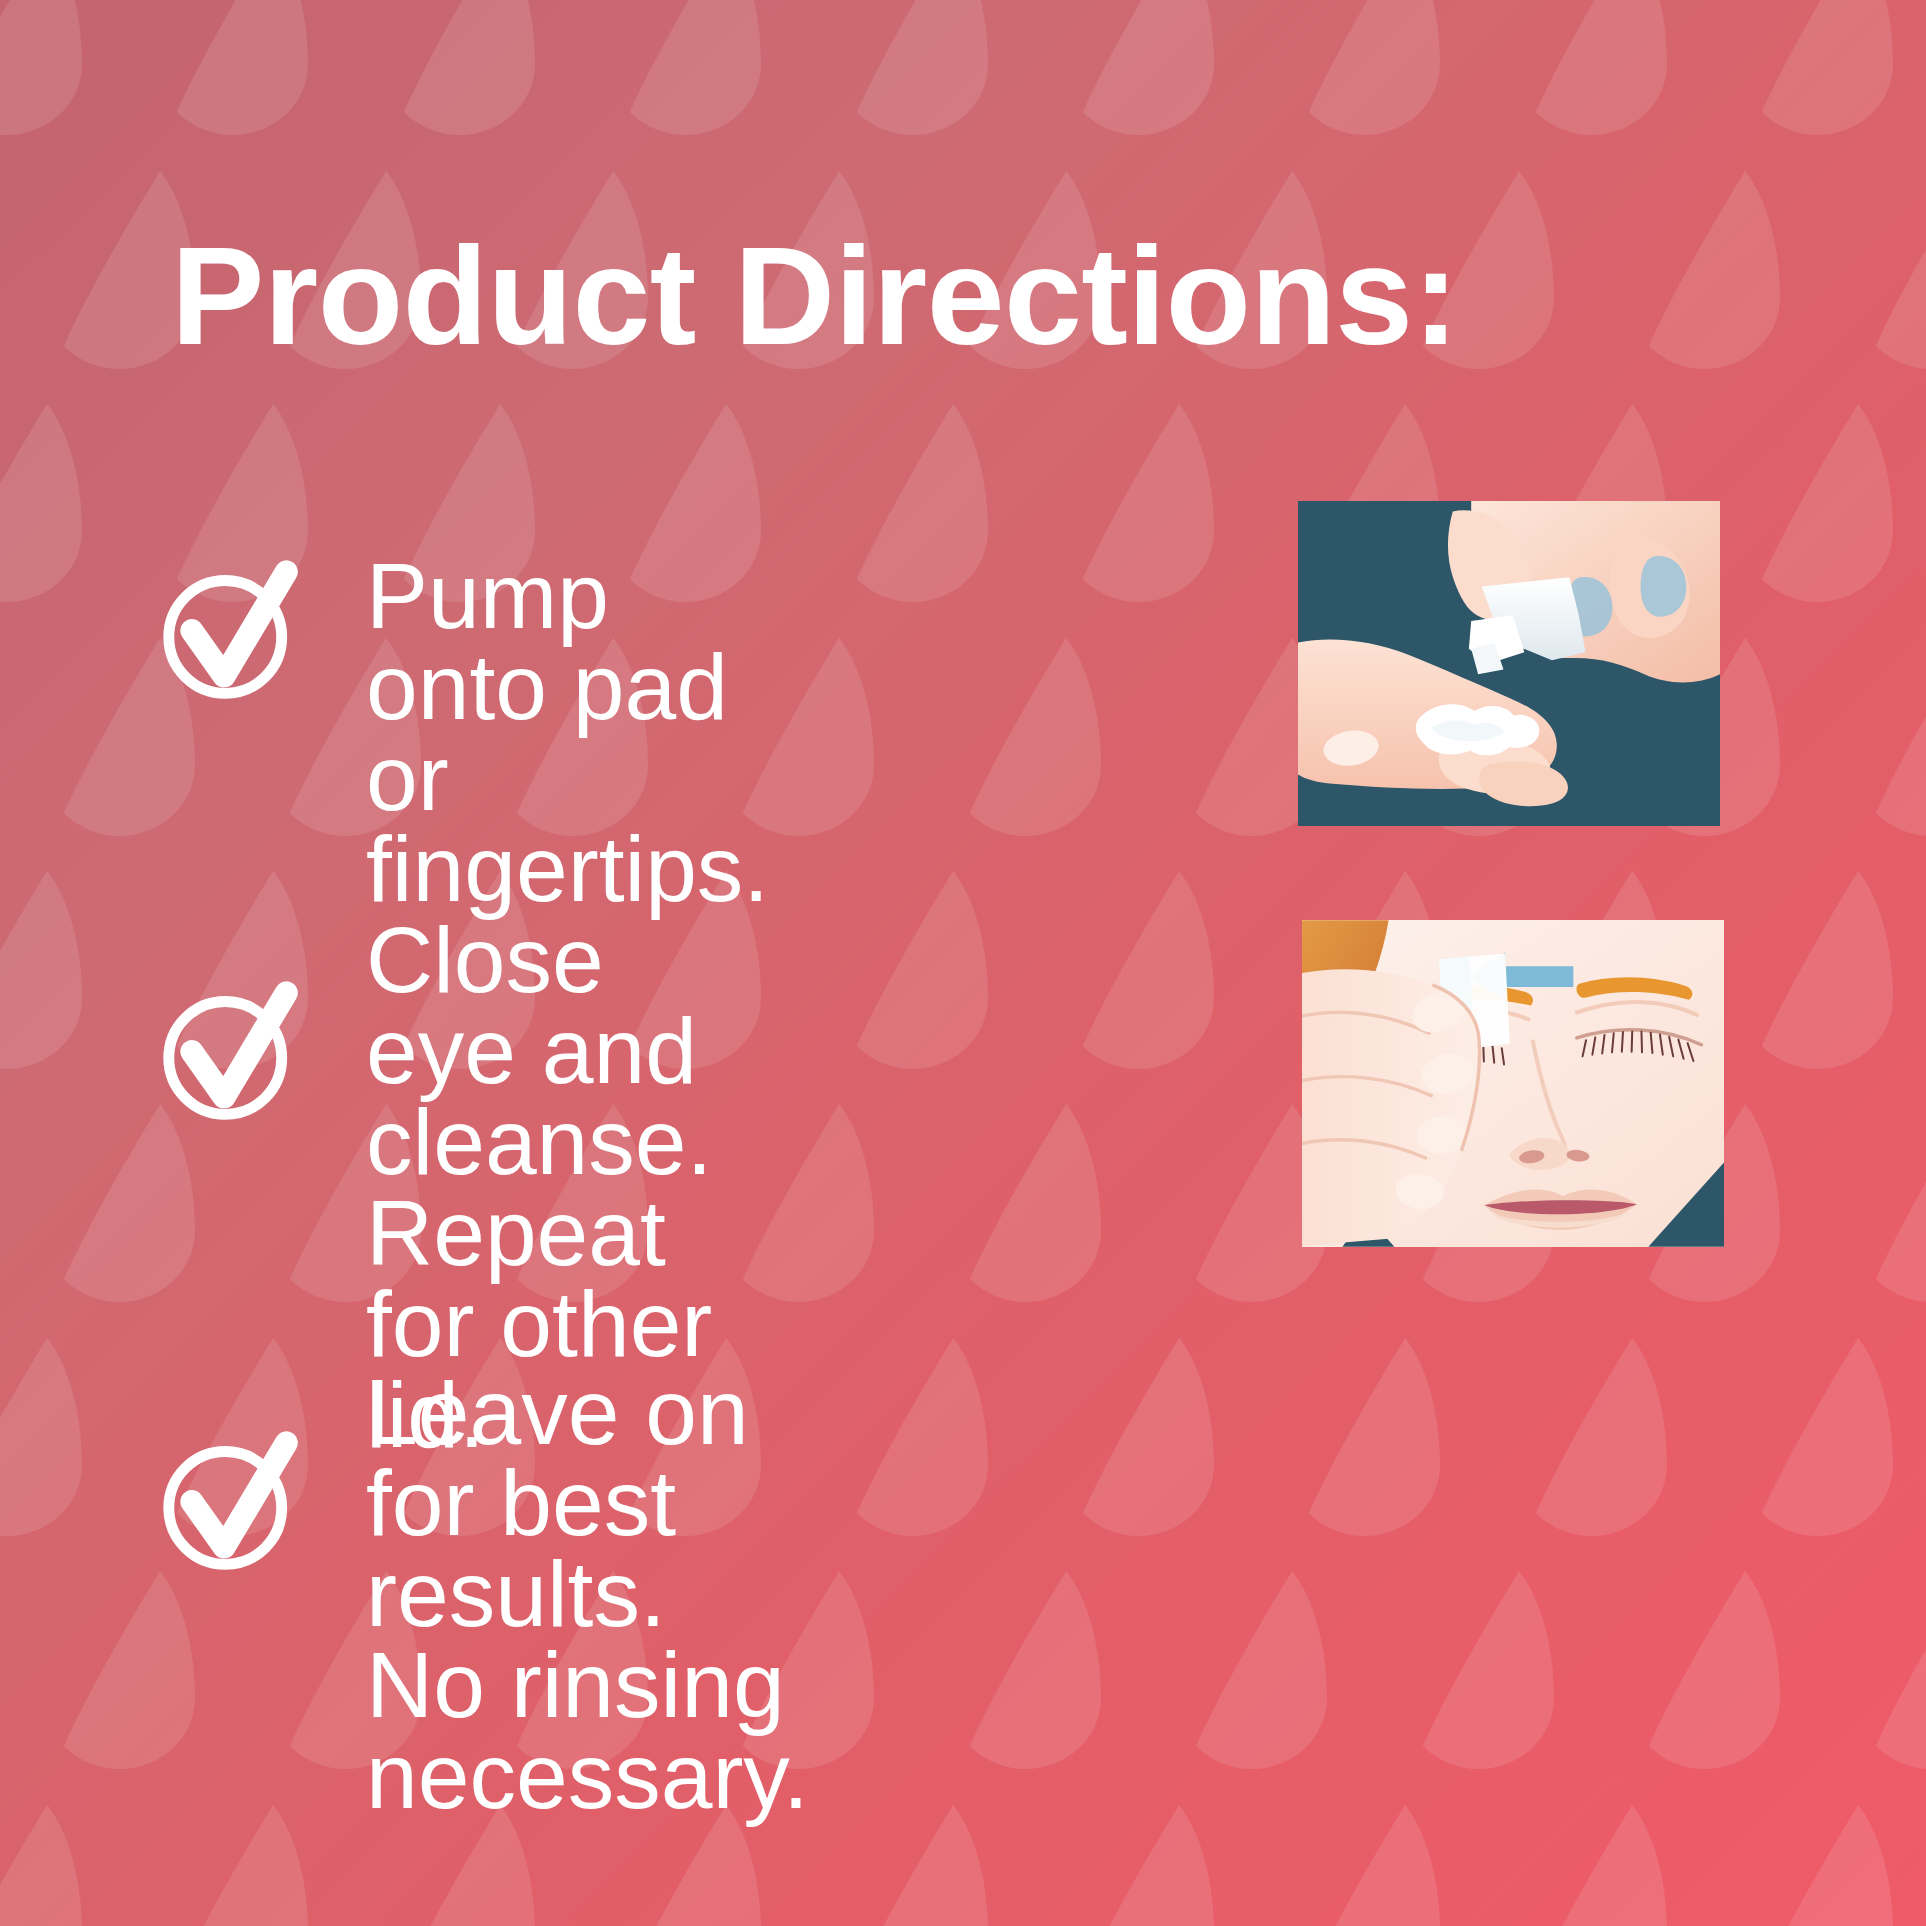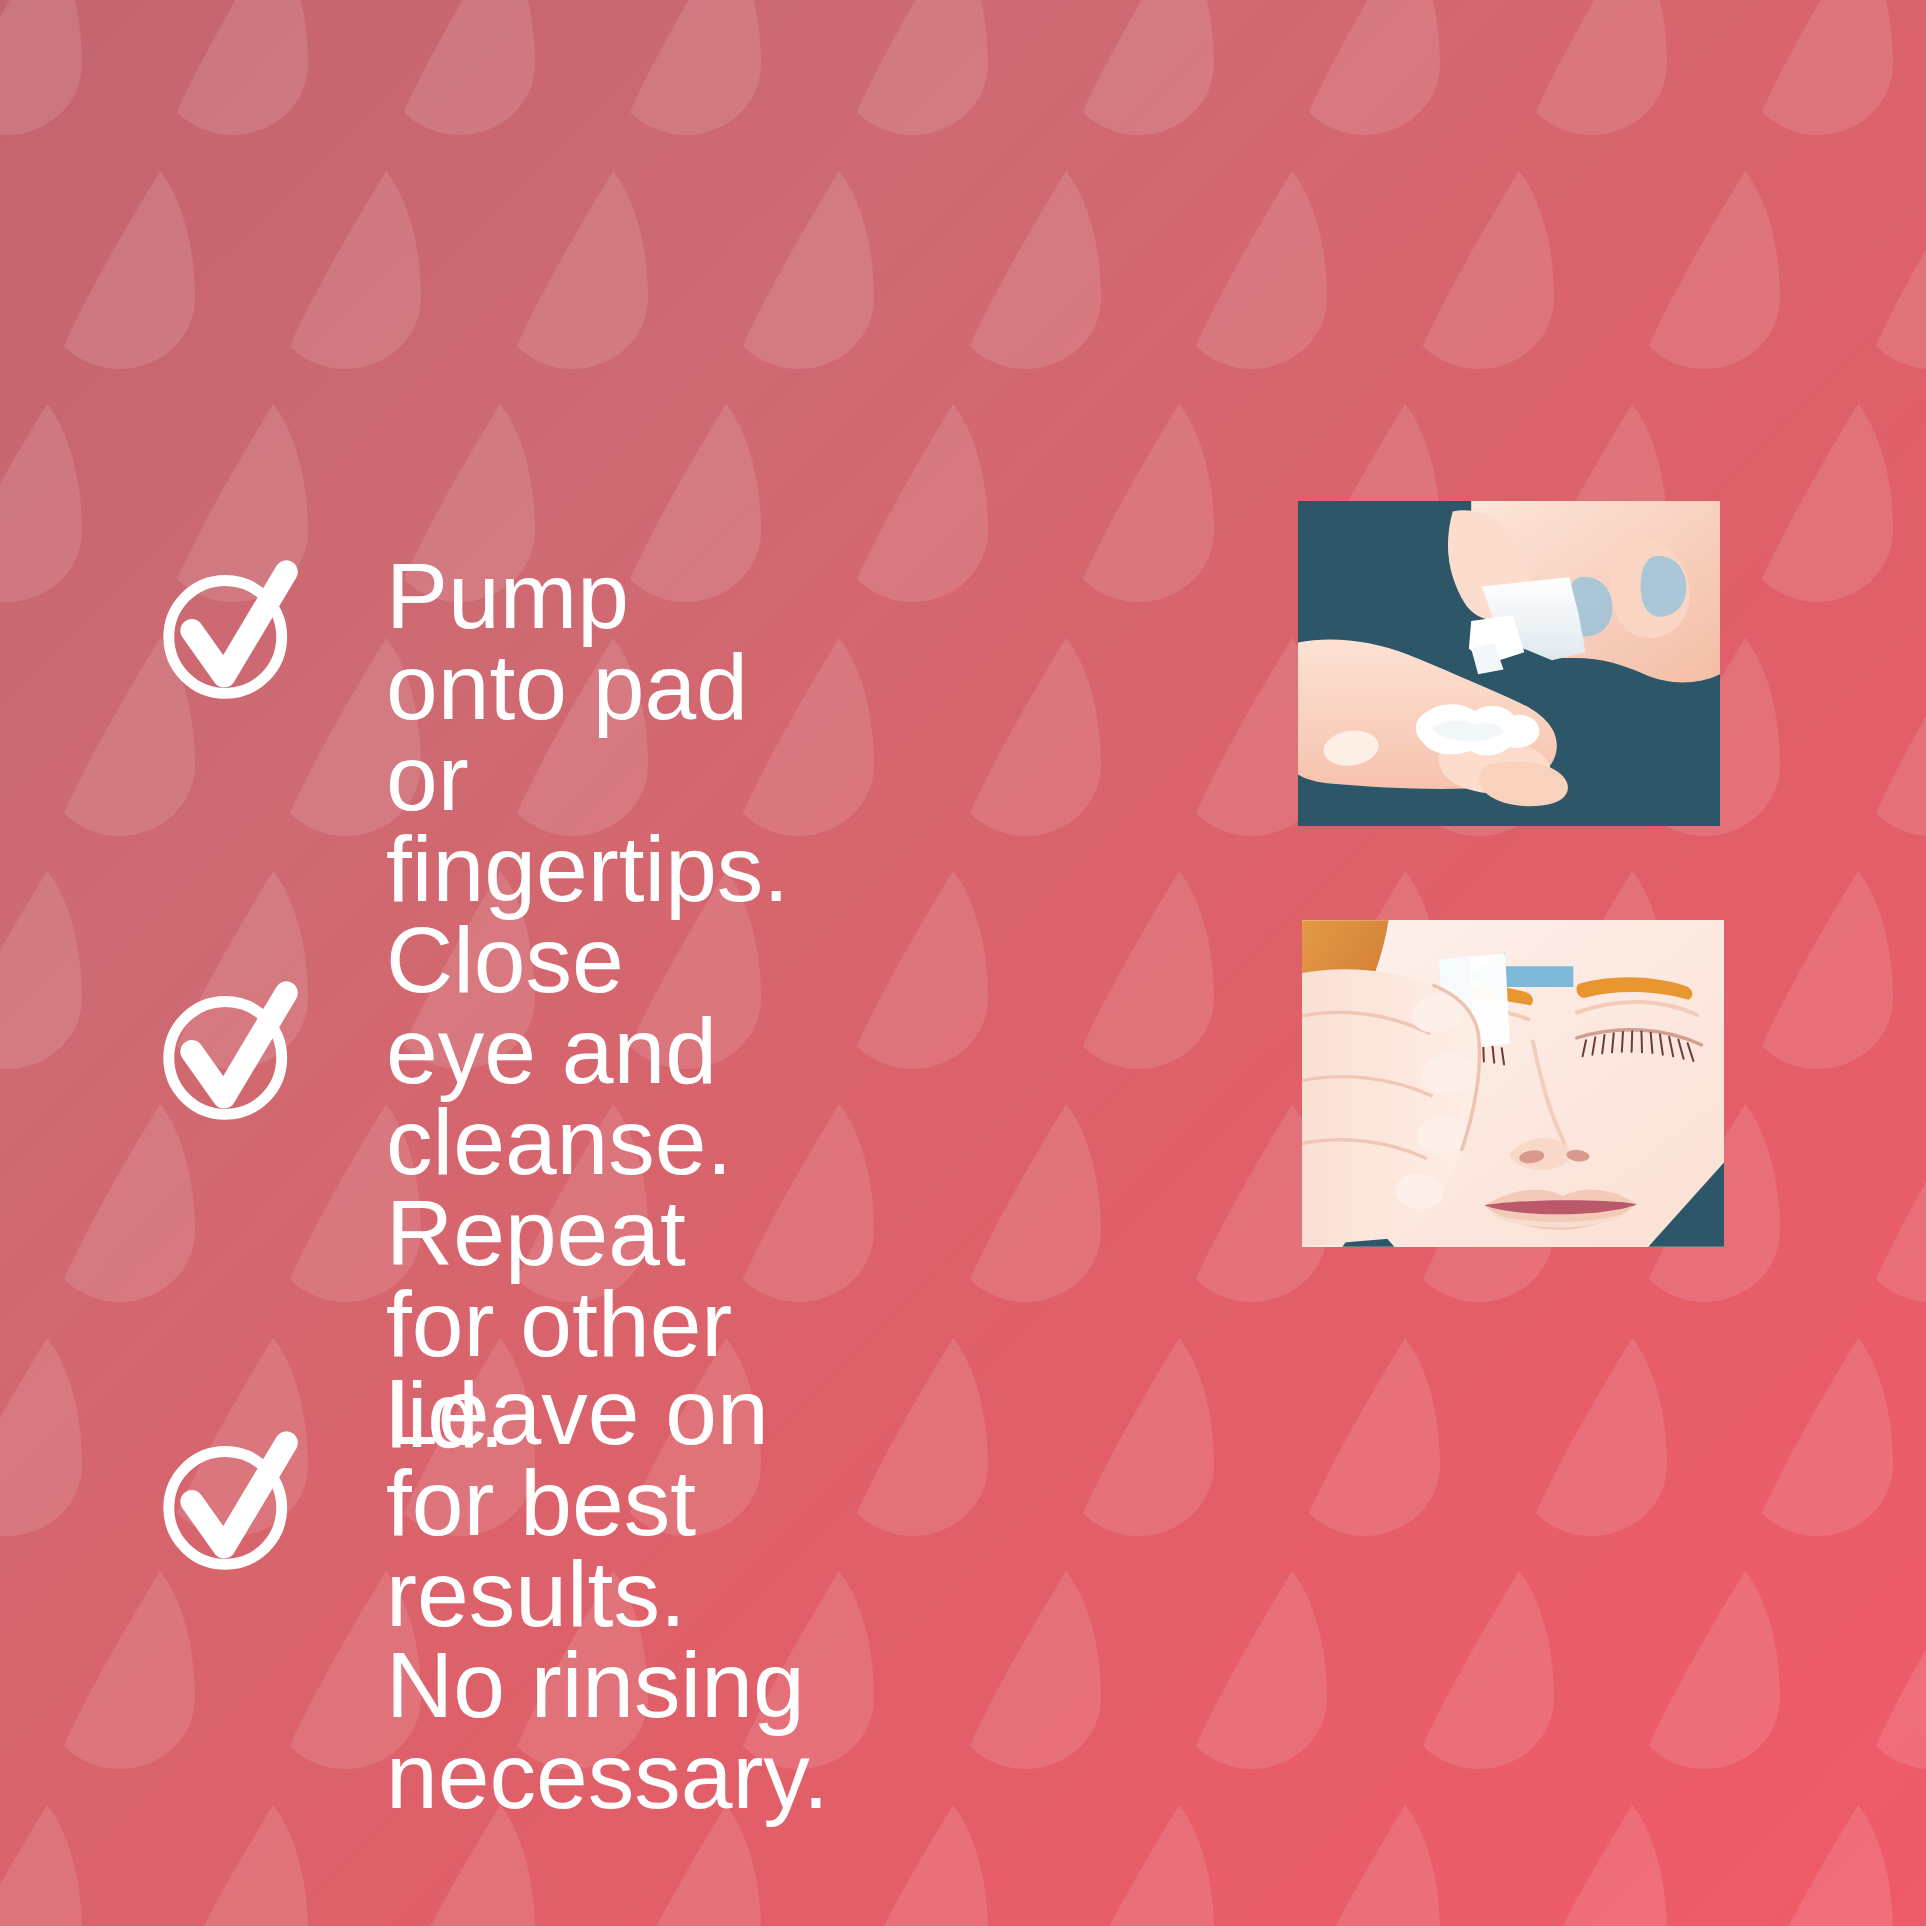--- a/index.html
+++ b/index.html
@@ -65,21 +65,20 @@
   }
   .bullet-text {
     position: absolute;
     left: 207px;
     top: 0;
     font-size: 93px;
     line-height: 91px;
     font-weight: 400;
     color: #ffffff;
     white-space: pre-line;
-    margin-left: 20px;
   }
 
   #bullet-0 { top: 551px; }
   #bullet-0 .bullet-check { top: 7px; }
   #bullet-1 { top: 915px; }
   #bullet-1 .bullet-check { top: 64px; }
   #bullet-2 { top: 1367px; }
   #bullet-2 .bullet-check { top: 62px; }
 
   
@@ -185,20 +184,21 @@
       <div class="drop" style="left: 157px; top: 1781px; width: 151px; height: 222px;"></div>
       <div class="drop" style="left: 384px; top: 1781px; width: 151px; height: 222px;"></div>
       <div class="drop" style="left: 610px; top: 1781px; width: 151px; height: 222px;"></div>
       <div class="drop" style="left: 837px; top: 1781px; width: 151px; height: 222px;"></div>
       <div class="drop" style="left: 1063px; top: 1781px; width: 151px; height: 222px;"></div>
       <div class="drop" style="left: 1289px; top: 1781px; width: 151px; height: 222px;"></div>
       <div class="drop" style="left: 1516px; top: 1781px; width: 151px; height: 222px;"></div>
       <div class="drop" style="left: 1742px; top: 1781px; width: 151px; height: 222px;"></div>
     </div>
 
+  <div id="title">Product Directions:</div>
 
   <div id="bullets">
 
     <div class="bullet" id="bullet-0">
       <span class="bullet-check">
         <svg viewBox="0 0 250 250" xmlns="http://www.w3.org/2000/svg">
           <circle cx="115" cy="137" r="98" fill="none" stroke="#ffffff" stroke-width="19"></circle>
           <path d="M57 126 L113 205 L221 24" fill="none" stroke="#ffffff" stroke-width="40" stroke-linecap="round" stroke-linejoin="round"></path>
         </svg>
       </span>

